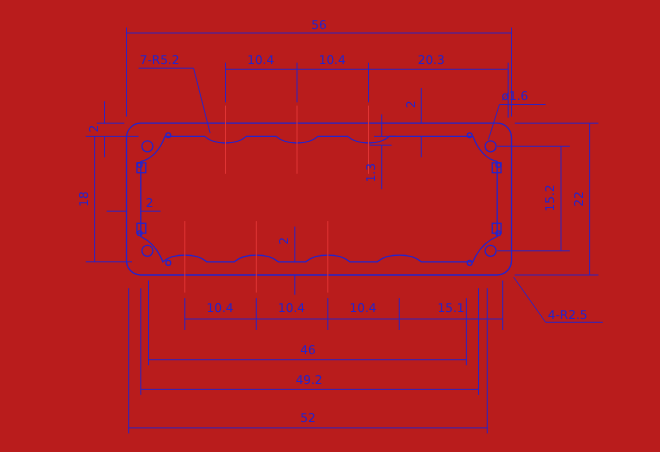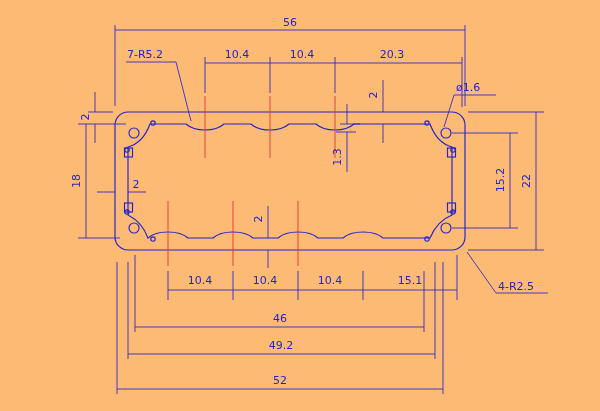--- a/index.html
+++ b/index.html
@@ -1,16 +1,16 @@
 <!DOCTYPE html>
 <html><head>
 <meta charset="utf-8">
 <style>
   html,body{margin:0;padding:0;background:#f2f2f2;}
-  .canvas{width:600px;height:411px;background:#fdba74;position:relative;overflow:hidden;}
+  .canvas{width:600px;height:411px;background:#b91c1c;position:relative;overflow:hidden;}
   svg{display:block;}
   svg line, svg path, svg rect, svg circle, svg polyline{fill:none;}
   .p{stroke:#2424cc;stroke-width:1.15;}   
   .d{stroke:#2424cc;stroke-width:0.85;}   
   .c{stroke:#e03535;stroke-width:0.9;}    
   .t{fill:#2424cc;stroke:none;font:11px "DejaVu Sans", sans-serif;text-anchor:middle;}
   .ts{text-anchor:start;}
 </style>
 </head>
 <body>

